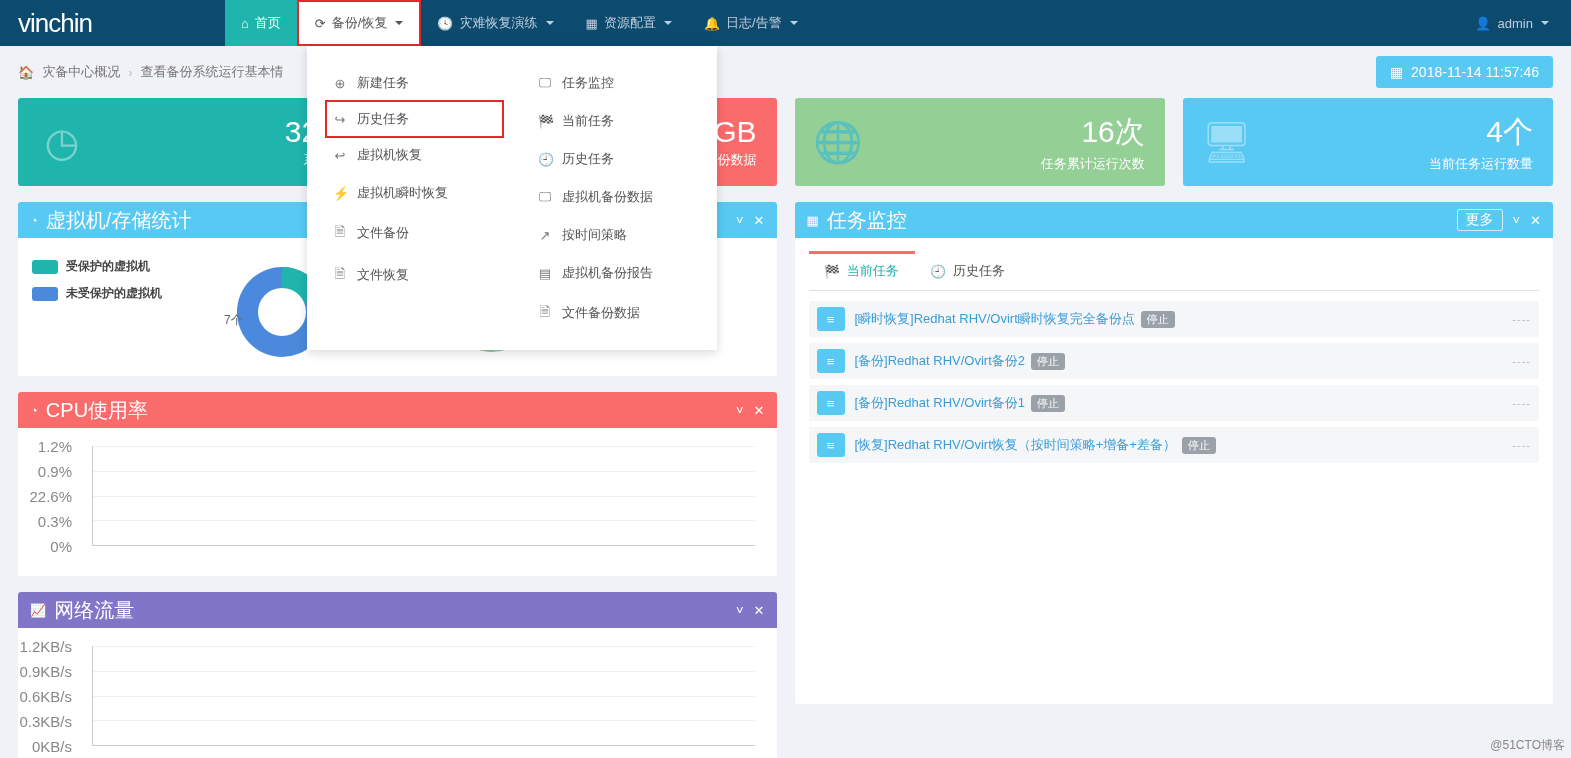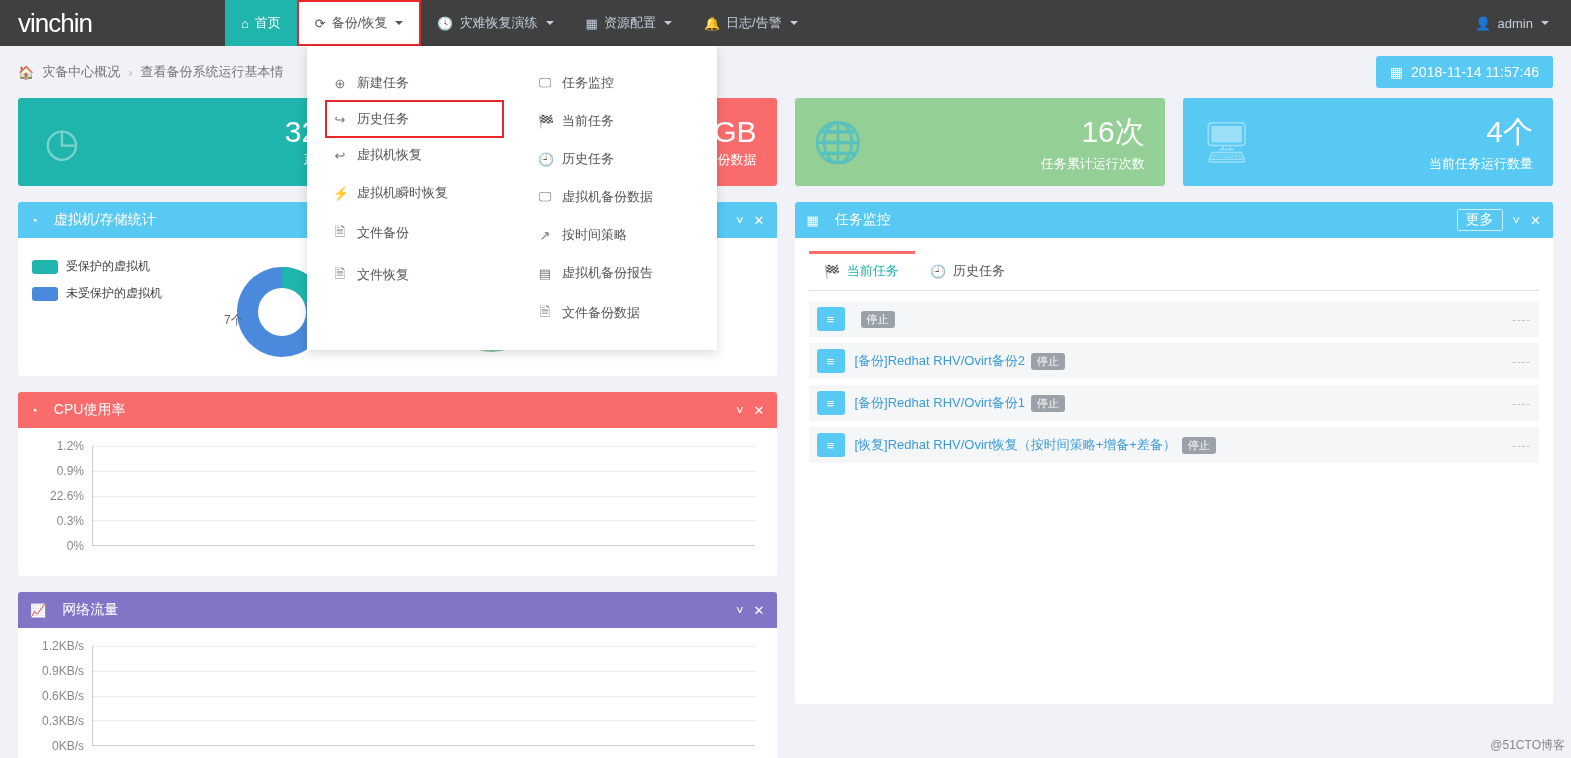--- a/index.html
+++ b/index.html
@@ -1,19 +1,19 @@
 <!DOCTYPE html>
 <html><head>
 <meta charset="utf-8">
 <style>
 * { margin: 0; padding: 0; box-sizing: border-box; }
 body { font-family: "Microsoft YaHei", Arial, sans-serif; font-size: 13px; background: #f1f2f7; color: #333; width: 1571px; }
 
 
-.topnav { background: #404040; height: 46px; display: flex; align-items: center; color: #c0cddc; justify-content: flex-end; }
+.topnav { background: #0c4a6e; height: 46px; display: flex; align-items: center; color: #c0cddc; justify-content: flex-end; }
 .logo { width: 225px; padding-left: 18px; font-size: 26px; font-weight: 300; letter-spacing: -1px; color: #fff; font-family: Arial, sans-serif; }
 .nav-items { display: flex; height: 46px; }
 .nav-item { display: flex; align-items: center; padding: 0 16px; cursor: pointer; gap: 6px; font-size: 13px; color: #c0cddc; position: relative; }
 .nav-item.active { background: #1fb5ac; color: #fff; }
 .nav-item.open { background: #fff; color: #555; border: 2px solid #e6282c; }
 .nav-spacer { flex: 1; }
 .nav-user { padding: 0 22px; display: flex; align-items: center; gap: 6px; cursor: pointer; }
 .caret { width: 0; height: 0; border-left: 4px solid transparent; border-right: 4px solid transparent; border-top: 4px solid currentColor; display: inline-block; margin-left: 2px; }
 
 
@@ -38,42 +38,42 @@
 .card .val { font-size: 30px; font-weight: 300; }
 .card .lbl { font-size: 13px; margin-top: 2px; }
 .c-teal { background: #1fb5ac; }
 .c-red { background: #fa6b6b; }
 .c-green { background: #94cf96; }
 .c-blue { background: #58c9f3; }
 
 .cols { display: grid; grid-template-columns: 1fr 1fr; gap: 18px; }
 .panel { background: #fff; margin-bottom: 16px; border-radius: 3px; overflow: hidden; }
 .panel-h { height: 36px; display: flex; align-items: center; padding: 0 12px; color: #fff; gap: 8px; }
-.panel-h .title { font-size: 14px; margin-left: 8px; }
+.panel-h .title { font-size: 20px; }
 .panel-h .tools { margin-left: auto; display: flex; gap: 10px; align-items: center; }
 .panel-h .tools span { cursor: pointer; }
 .more-btn { border: 1px solid rgba(255,255,255,.7); padding: 1px 8px; font-size: 14px; border-radius: 2px; cursor: pointer; }
 .ph-blue { background: #58c9f3; }
 .ph-red { background: #fa6b6b; }
 .ph-purple { background: #8175c7; }
 .panel-b { padding: 14px; }
 
 
 .vm-stats { display: flex; }
-.vm-legend { width: 190px; padding-top: 6px; }
+.vm-legend { width: 190px; padding-top: 6px; font-weight: bold; }
 .leg-row { display: flex; align-items: center; gap: 8px; margin-bottom: 10px; font-size: 12px; color: #444; }
 .leg-sw { width: 26px; height: 14px; border-radius: 3px; }
 .vm-charts { flex: 1; display: flex; gap: 80px; }
 .donut { position: relative; width: 130px; height: 110px; }
 .donut-lbl { position: absolute; font-size: 12px; color: #666; text-align: center; }
 
 
 .chart { height: 120px; position: relative; padding: 4px 0 0 60px; }
 .y-axis { position: absolute; left: 0; top: 4px; bottom: 16px; width: 56px; }
-.y-tick { position: absolute; right: 4px; font-size: 12px; color: #888; transform: translateY(-50%); }
+.y-tick { position: absolute; right: 16px; font-size: 15px; color: #888; transform: translateY(-50%); }
 .plot { position: absolute; left: 60px; right: 8px; top: 4px; bottom: 16px; border-left: 1px solid #ccc; border-bottom: 1px solid #ccc; }
 .grid-h { position: absolute; left: 0; right: 0; border-top: 1px solid #eee; }
 
 
 .tabs { display: flex; border-bottom: 1px solid #e2e2e2; }
 .tab { padding: 10px 16px; display: flex; align-items: center; gap: 6px; cursor: pointer; color: #555; position: relative; }
 .tab.active { color: #1fb5ac; }
 .tab.active::before { content: ""; position: absolute; left: 0; right: 0; top: -1px; height: 3px; background: #fa6b6b; }
 .task-list { padding: 10px 0; }
 .task-row { display: flex; align-items: center; padding: 6px 8px; background: #f4f6f8; margin-bottom: 6px; border-radius: 2px; }
@@ -350,20 +350,21 @@
               <span>当前任务</span>
             </div>
             <div class="tab">
               <span style="color:#58c9f3">🕘</span>
               <span>历史任务</span>
             </div>
           </div>
           <div class="task-list" id="task-list">
               <div class="task-row">
                 <div class="task-ico">≡</div>
+                <span class="task-link">[瞬时恢复]Redhat RHV/Ovirt瞬时恢复完全备份点</span>
                 <span class="task-badge">停止</span>
                 <span class="task-dash">----</span>
               </div>
               <div class="task-row">
                 <div class="task-ico">≡</div>
                 <span class="task-link">[备份]Redhat RHV/Ovirt备份2</span>
                 <span class="task-badge">停止</span>
                 <span class="task-dash">----</span>
               </div>
               <div class="task-row">

